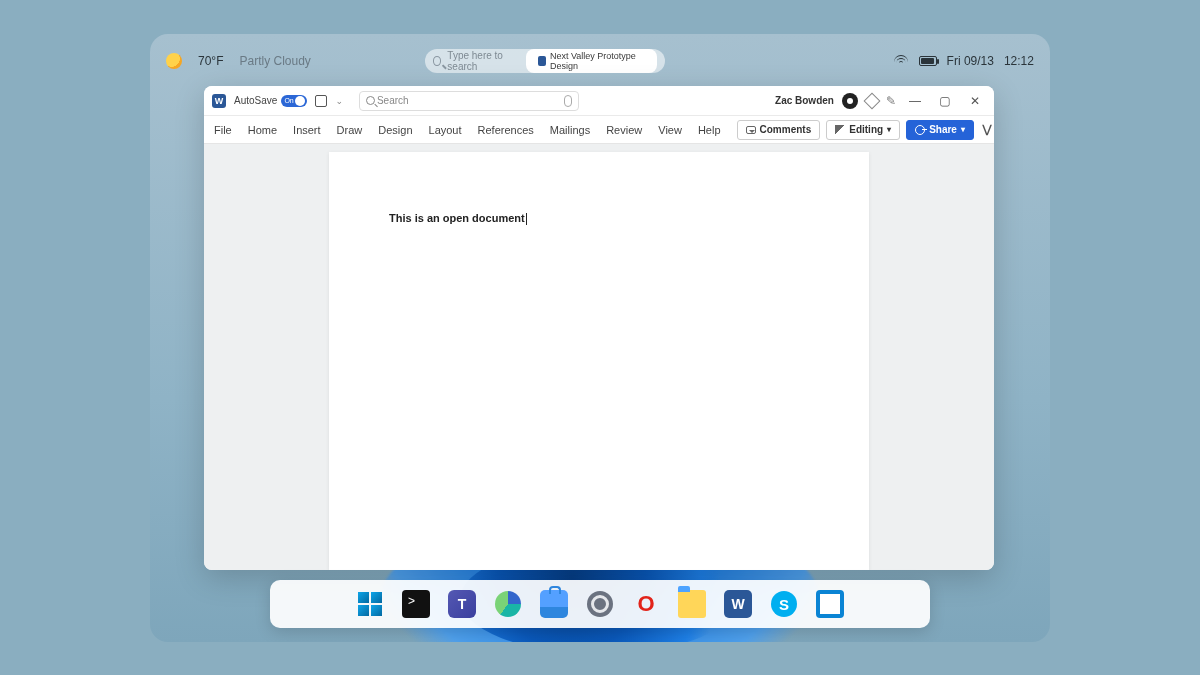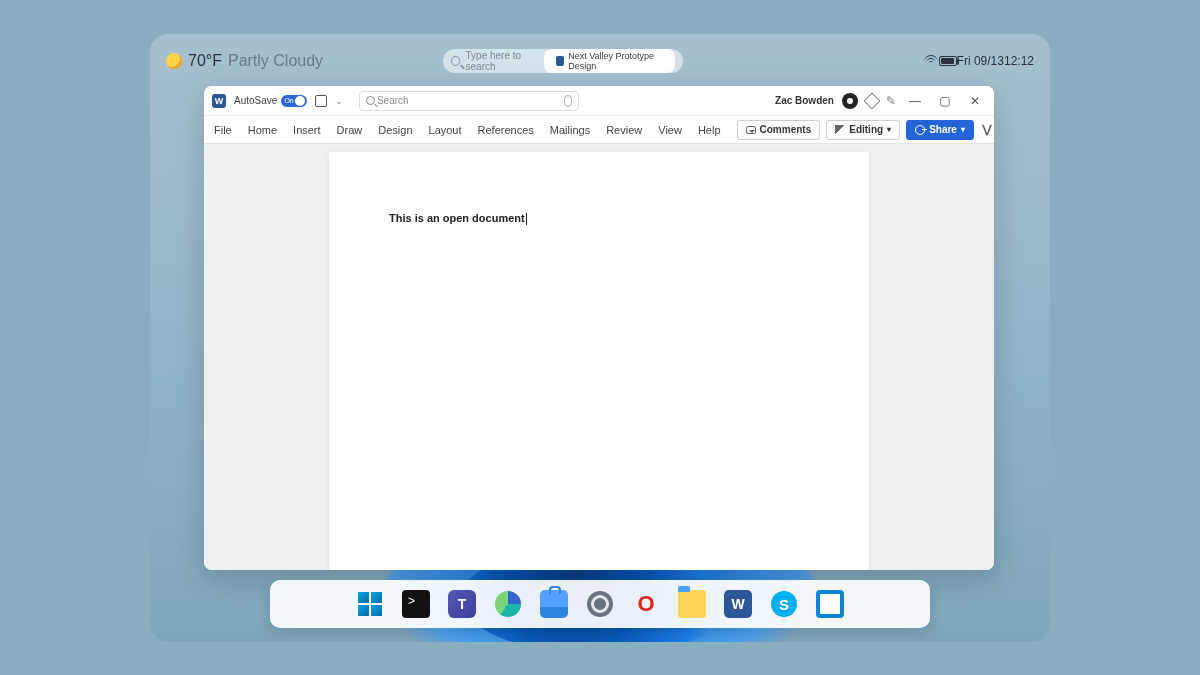--- a/index.html
+++ b/index.html
@@ -17,41 +17,41 @@
     border-radius: 18px;
     background: linear-gradient(180deg, #a6c0cf 0%, #8fb3c6 60%, #7ea6bb 100%);
     overflow: hidden;
   }
   
   .sysbar {
     position: absolute; top: 14px; left: 0; right: 0;
     height: 26px; display: flex; align-items: center;
     padding: 0 16px;
   }
-  .weather { display:flex; align-items:center; gap:6px; font-size:16px; color:#4a5a63; }
+  .weather { display:flex; align-items:center; gap:16px; font-size:12px; color:#4a5a63; }
   .weather .sun { width:16px; height:16px; background: radial-gradient(circle at 35% 35%, #ffd24a 55%, #f5a623 56% 100%); border-radius:50%; position:relative; }
   .weather .temp { color:#2a343a; font-weight:500; }
   .weather .cond { color:#6a7a85; }
   .searchpill {
     margin: 0 auto;
     width: 240px; height: 24px;
     background: rgba(255,255,255,0.55);
     border-radius: 12px;
     display:flex; align-items:center; gap:6px;
     padding: 0 8px; font-size:10px; color:#7e8a93;
   }
   .searchpill .mag { width:10px; height:10px; border:1.5px solid #8a97a1; border-radius:50%; position:relative; }
   .searchpill .mag:after { content:""; position:absolute; width:5px; height:1.5px; background:#8a97a1; transform:rotate(45deg); left:8px; top:9px; }
   .searchpill .chip {
     display:flex; align-items:center; gap:4px;
     background:#fff; border-radius:8px; padding:2px 12px;
     font-size:9px; color:#3a3a3a; margin-left:auto;
   }
   .searchpill .chip .wicon { width:10px;height:10px;background:#2b5797;border-radius:2px; }
-  .sysright { display:flex; align-items:center; gap:0; font-size:12px; color:#2a343a; }
+  .sysright { display:flex; align-items:center; gap:10px; font-size:12px; color:#2a343a; }
   .wifi-icon, .bat-icon { width:16px; height:12px; }
   .wifi-icon { position:relative; }
   .wifi-icon span { position:absolute; border:1.5px solid #2a343a; border-bottom:none; border-left:none; border-right:none; border-radius:50%/100% 100% 0 0; left:50%; transform:translateX(-50%);}
   .wifi-icon .a{width:14px;height:7px;top:0;} .wifi-icon .b{width:9px;height:4.5px;top:3px;} .wifi-icon .c{width:4px;height:2px;top:6px;}
   .bat-icon { border:1.5px solid #2a343a; border-radius:2px; position:relative; width:18px; height:10px;}
   .bat-icon:after{content:"";position:absolute;right:-3px;top:2px;width:2px;height:5px;background:#2a343a;border-radius:1px;}
   .bat-icon:before{content:"";position:absolute;left:1px;top:1px;bottom:1px;width:13px;background:#2a343a;border-radius:1px;}
 
   
   .wordwin {

